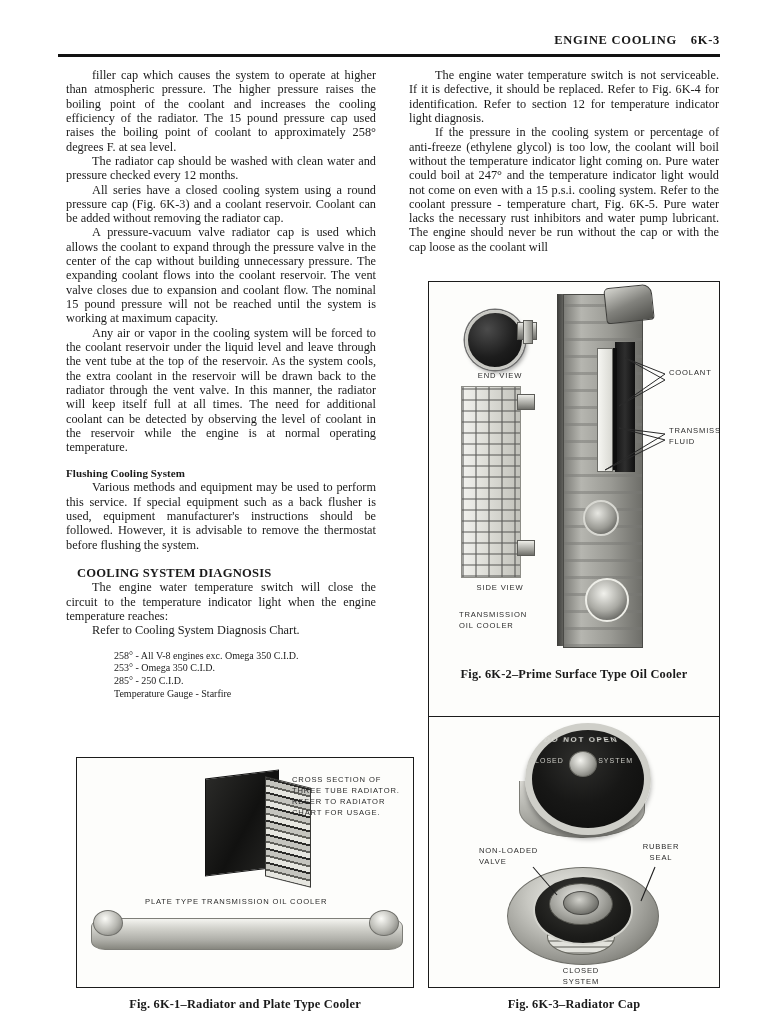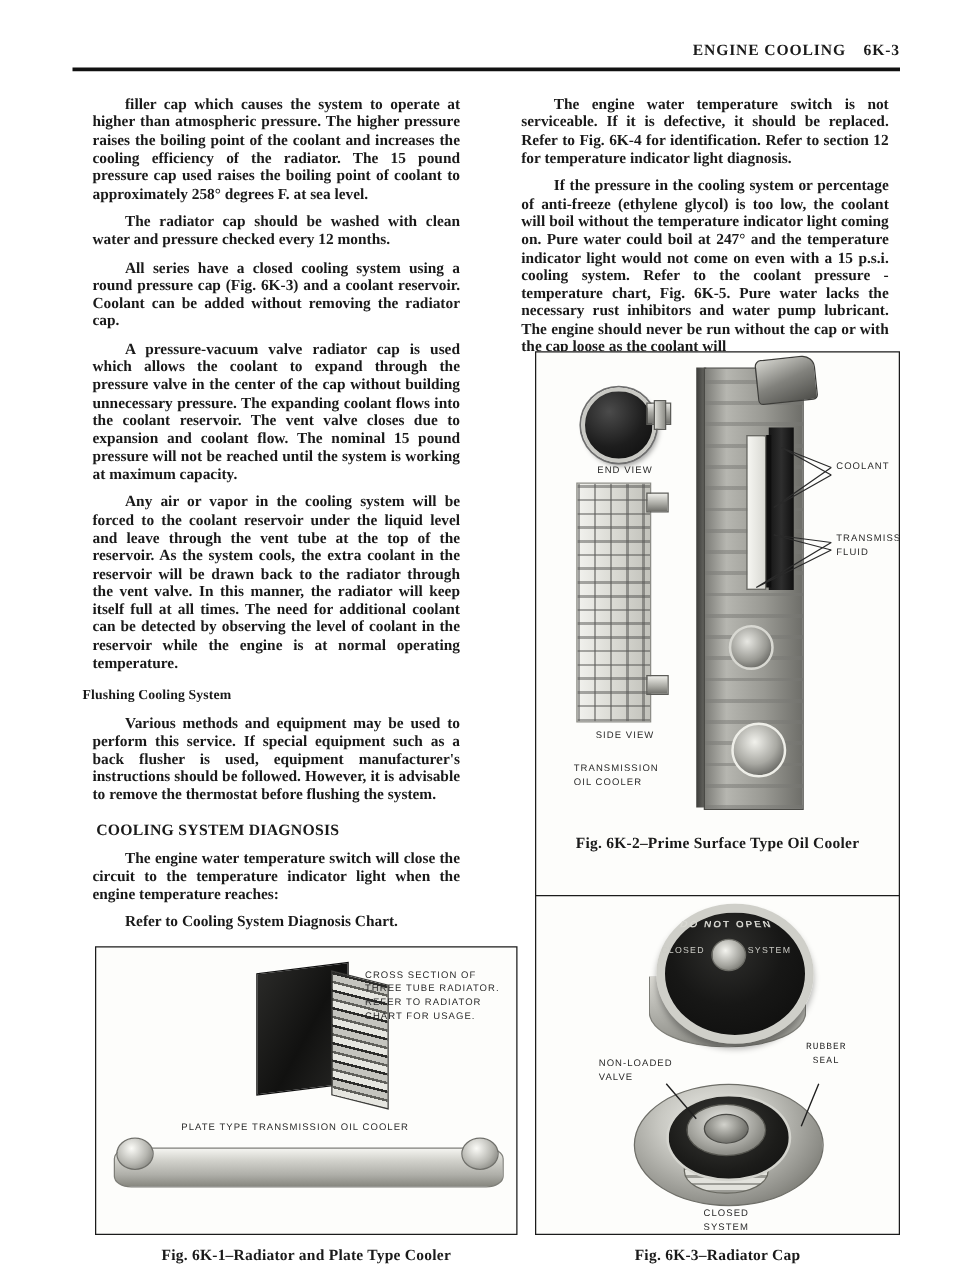--- a/index.html
+++ b/index.html
@@ -54,24 +54,23 @@
     top: 68px;
     font-size: 12.3px;
     line-height: 1.165;
     text-align: justify;
     text-justify: inter-word;
   }
   #col-left  { left: 66px; }
   #col-right { left: 409px; }
 
   .para {
-    margin: 8px;
+    margin: 0;
     text-indent: 26px;
     text-align: justify;
-    font-weight: bold;
   }
 
   .sub-head {
     margin: 13px 0 0 0;
     font-weight: bold;
     font-size: 11px;
     text-align: left;
     letter-spacing: 0.1px;
   }
   .main-head {
@@ -306,21 +305,21 @@
   }
   #f3-cap-rim {
     left: 90px; top: 64px; width: 124px; height: 56px;
     border-radius: 0 0 62px 62px / 0 0 28px 28px;
     background: linear-gradient(180deg,#dddcd6 0%,#b7b7b1 45%,#8e8e88 100%);
     border: 1px solid #7d7d77;
     border-top: none;
   }
 
   #f3-label-nonloaded { left: 50px; top: 128px; width: 90px; }
-  #f3-label-rubber    { left: 196px; top: 116px; width: 72px; text-align: center; font-family: Liberation Mono, monospace; }
+  #f3-label-rubber    { left: 196px; top: 124px; width: 72px; text-align: center; }
   #f3-label-closed    { left: 110px; top: 248px; width: 84px; text-align: center; }
 
   #f3-cut-body {
     left: 78px; top: 150px; width: 150px; height: 96px;
     border-radius: 50%;
     background: radial-gradient(ellipse at 42% 32%, #f0f0ec 0%, #c8c8c2 35%, #8f8f89 70%, #57574f 100%);
     border: 1px solid #6e6e68;
   }
   #f3-cut-inner1 {
     left: 104px; top: 158px; width: 96px; height: 66px;

